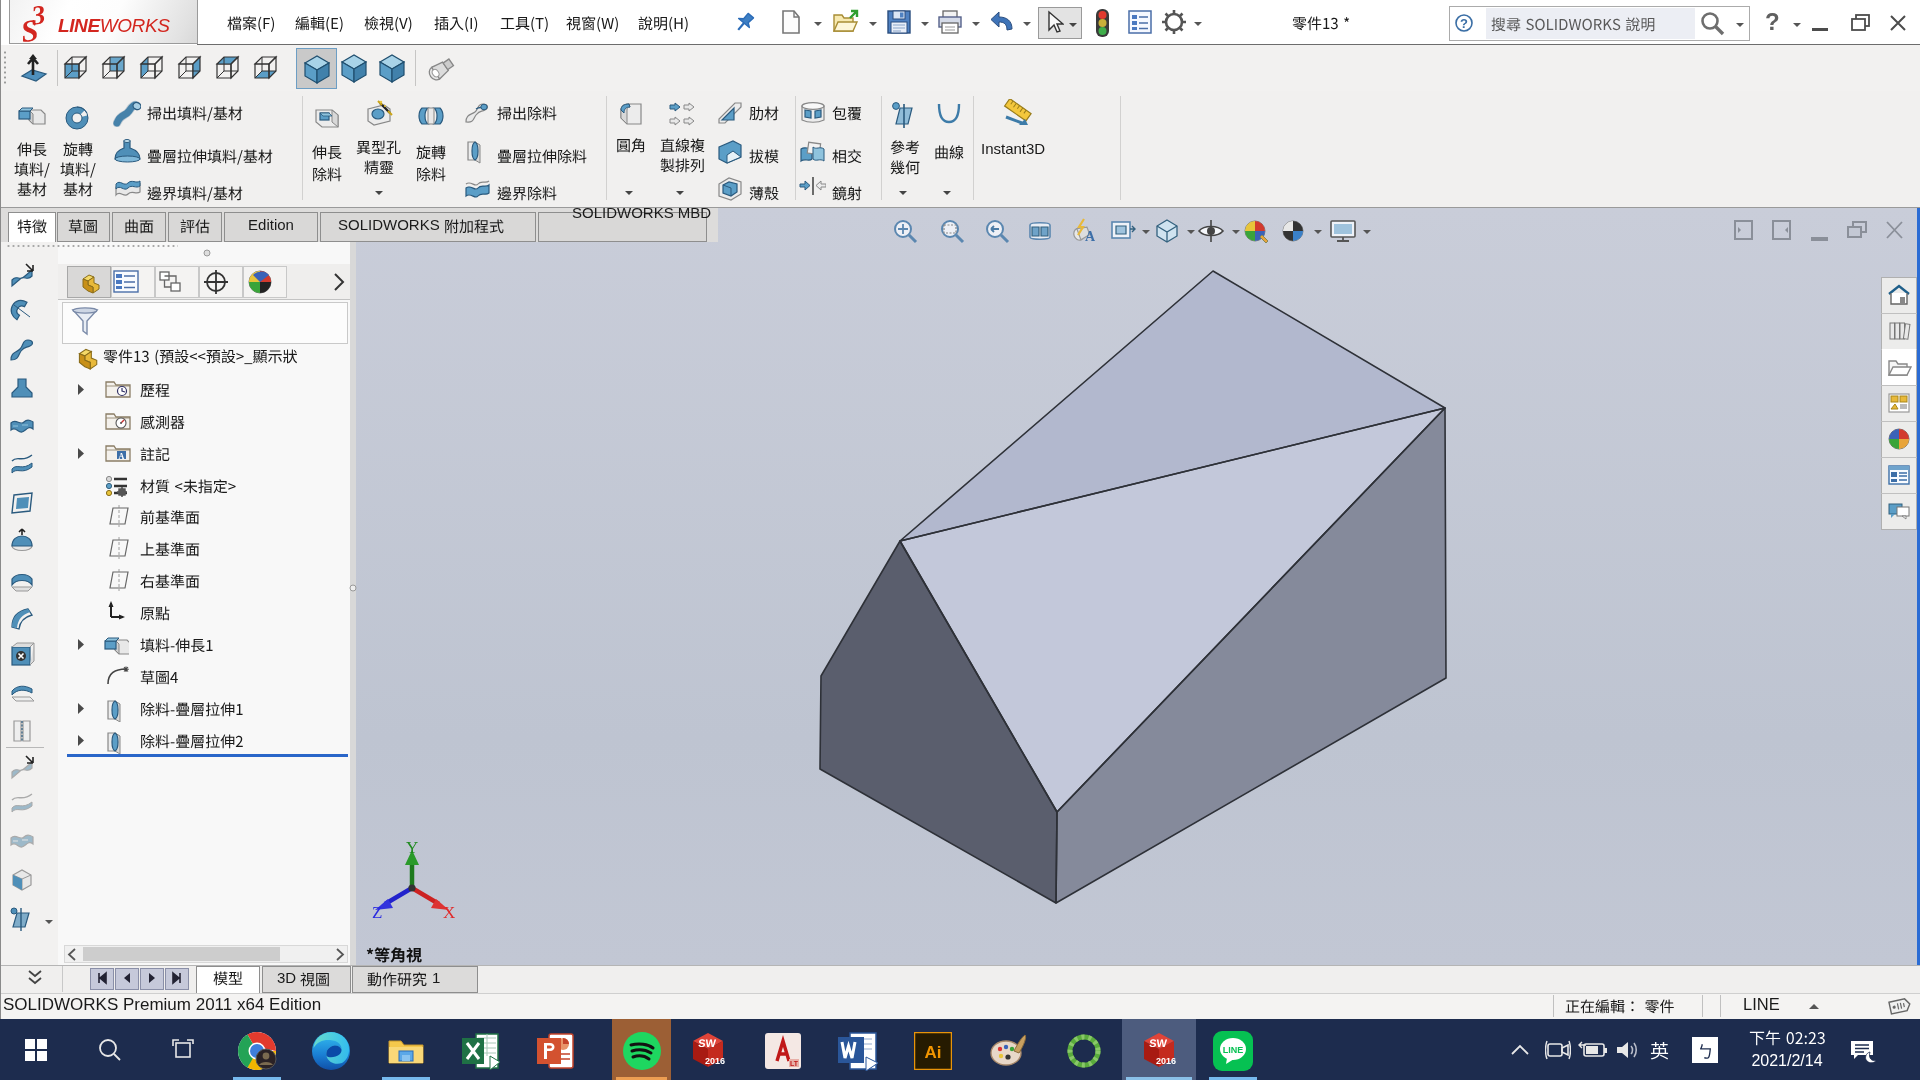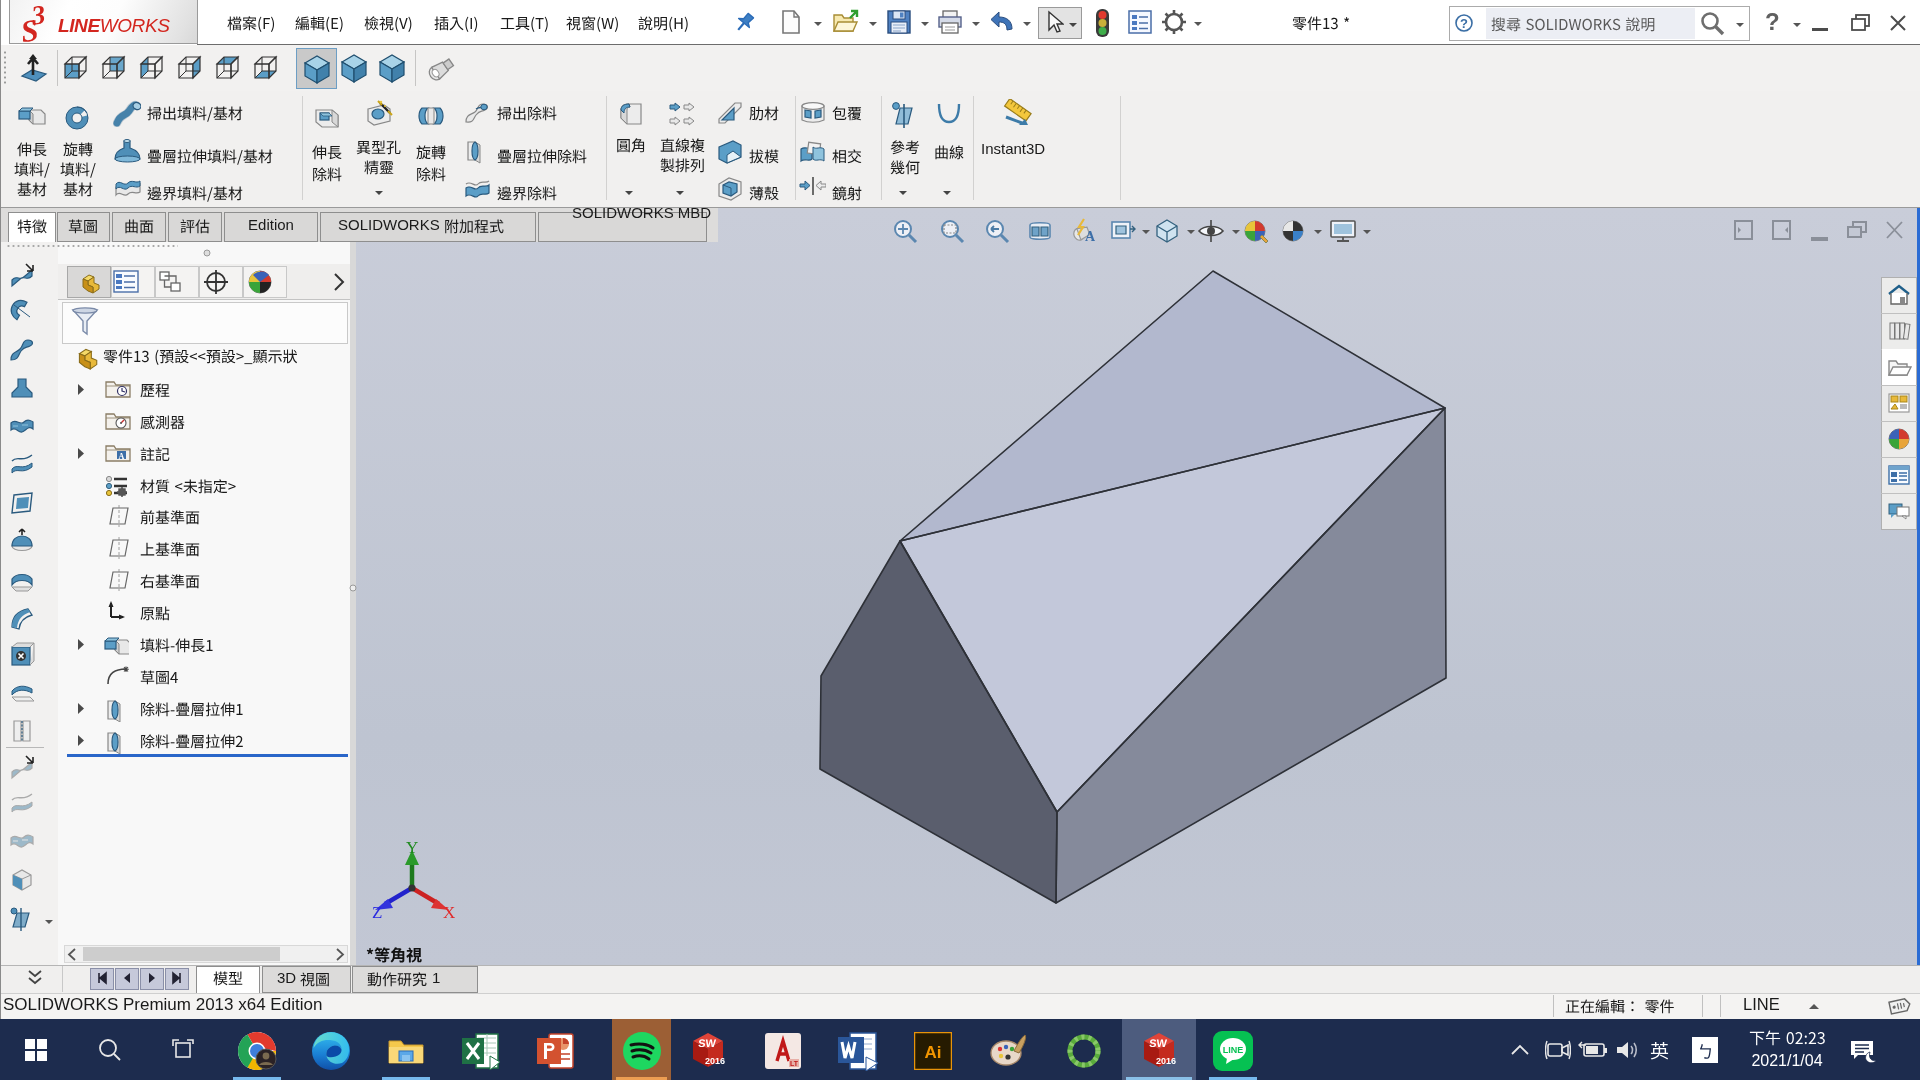--- a/index.html
+++ b/index.html
@@ -1214,21 +1214,21 @@
 <div style="position:absolute;left:367px;top:970px;line-height:0"><svg width="62" height="21" viewBox="0 0 62 21" style="overflow:visible">
         <g fill="#1a1a1a" transform="translate(0,15.0) scale(0.01500,-0.01500)">
           <use href="#g123" x="0"></use>
           <use href="#g124" x="1000"></use>
           <use href="#g125" x="2000"></use>
           <use href="#g126" x="3000"></use>
         </g>
       </svg></div>
 <div style="position:absolute;top:969px;font:400 15px 'Liberation Sans', sans-serif;color:#1a1a1a;white-space:nowrap;left:432px;">1</div>
 <div style="position:absolute;left:0px;top:993px;width:1920px;height:26px;background:#f4f3f2;border-top:1px solid #cfcfcf;"></div>
-<div style="position:absolute;top:995px;font:400 17px 'Liberation Sans', sans-serif;color:#1a1a1a;white-space:nowrap;left:3px;">SOLIDWORKS Premium 2013 x64 Edition</div>
+<div style="position:absolute;top:995px;font:400 17px 'Liberation Sans', sans-serif;color:#1a1a1a;white-space:nowrap;left:3px;">SOLIDWORKS Premium 2011 x64 Edition</div>
 <div style="position:absolute;left:1553px;top:995px;width:1px;height:22px;background:#c0c0c0;"></div>
 <div style="position:absolute;left:1565px;top:997px;line-height:0"><svg width="112" height="21" viewBox="0 0 112 21" style="overflow:visible">
         <g fill="#1a1a1a" transform="translate(0,15.0) scale(0.01500,-0.01500)">
           <use href="#g127" x="0"></use>
           <use href="#g128" x="1000"></use>
           <use href="#g5" x="2000"></use>
           <use href="#g6" x="3000"></use>
           <use href="#g129" x="4000"></use>
           <use href="#g22" x="5300"></use>
           <use href="#g23" x="6300"></use>
@@ -1407,21 +1407,21 @@
         <g fill="#ffffff" transform="translate(0,16.0) scale(0.01600,-0.01600)">
           <use href="#g132" x="0"></use>
           <use href="#g133" x="1000"></use>
           <use href="#g134" x="2300"></use>
           <use href="#g122" x="2855"></use>
           <use href="#g135" x="3410"></use>
           <use href="#g122" x="3688"></use>
           <use href="#g25" x="4243"></use>
         </g>
       </svg></div>
-<div style="position:absolute;top:1052px;font:400 16px 'Liberation Sans', sans-serif;color:#ffffff;white-space:nowrap;left:1787px;transform:translateX(-50%);">2021/1/04</div>
+<div style="position:absolute;top:1052px;font:400 16px 'Liberation Sans', sans-serif;color:#ffffff;white-space:nowrap;left:1787px;transform:translateX(-50%);">2021/2/14</div>
 <svg style="position:absolute;left:1848px;top:1038px;" width="30" height="26" viewBox="0 0 30 26">
       <path d="M3 3 L25 3 L25 17 L10 17 L6 21 L6 17 L3 17 Z" fill="#fff"></path>
 <path d="M7 7 L21 7 M7 10.5 L21 10.5 M7 14 L16 14" stroke="#1d2c4e" stroke-width="1.6"></path>
 <path d="M22 14 C20 20 24 24 28 22 C27 25 22 26 19 23 C16 20 18 15 22 14 Z" fill="#fff" stroke="#1d2c4e" stroke-width="0.8"></path>
     </svg>
 <svg width="0" height="0" style="position:absolute">
       <defs>
         <path id="g0" d="M528 494H792V401H528ZM462 548V346H862V548ZM186 840V623H52V553H179C151 417 91 259 31 175C43 158 61 129 69 110C113 174 154 277 186 384V-79H254V391C283 341 317 279 330 247L371 302C354 329 280 442 254 476V553H356V623H254V840ZM620 98V17H464V98ZM686 98H847V17H686ZM620 153H464V233H620ZM686 153V233H847V153ZM395 291V-80H464V-41H847V-78H920V291ZM829 830C813 791 785 734 762 697L814 678H689V840H617V678H481L542 700C531 735 503 788 476 826L415 805C441 767 465 714 475 678H369V515H437V617H877V515H947V678H820C844 711 872 761 898 806Z"></path>
         <path id="g1" d="M304 145C250 87 155 35 65 2C83 -10 113 -35 127 -50C214 -11 317 52 378 120ZM613 107C705 64 820 -5 876 -54L931 0C872 48 755 114 665 155ZM52 230V166H460V-79H535V166H949V230H535V313H460V230ZM431 823C442 806 455 785 466 765H80V621H151V701H852V621H925V765H556C542 789 522 820 506 842ZM639 526C605 486 563 454 509 429C446 442 380 454 314 464C334 483 355 504 376 526ZM190 427C262 416 333 404 401 391C310 367 199 354 62 348C74 332 83 307 89 284C274 295 418 319 527 365C659 336 772 304 854 274L928 324C845 352 734 381 610 408C659 440 698 478 730 526H940V587H763C770 603 777 621 783 639L709 657C701 632 691 608 680 587H431C455 614 477 642 495 668L422 691C401 658 374 623 344 587H64V526H290C255 489 221 455 190 427Z"></path>
         <path id="g2" d="M239 -196 295 -171C209 -29 168 141 168 311C168 480 209 649 295 792L239 818C147 668 92 507 92 311C92 114 147 -47 239 -196Z"></path>

